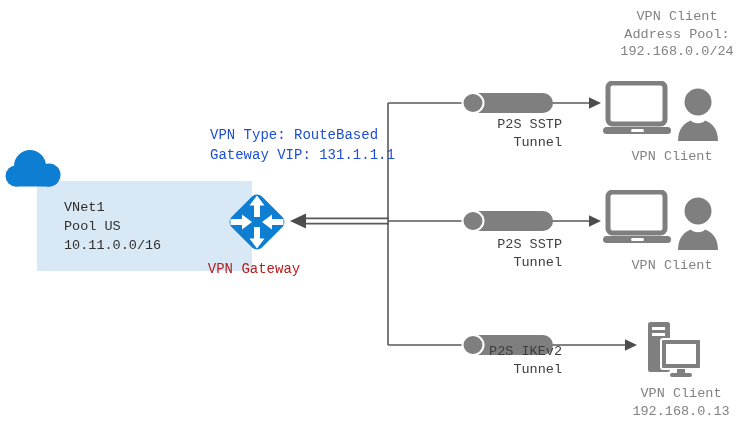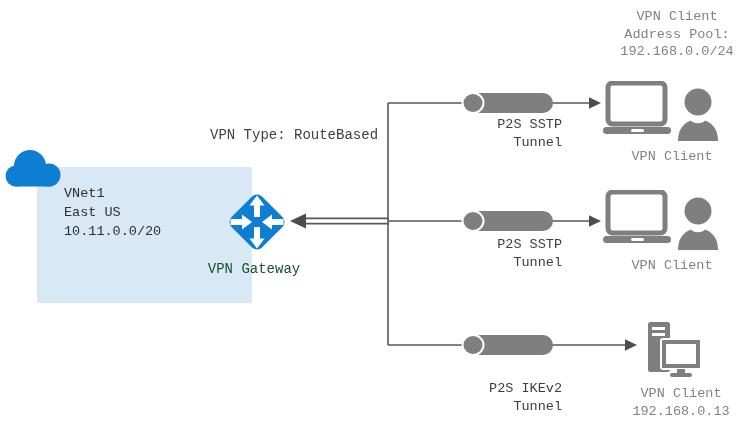--- a/index.html
+++ b/index.html
@@ -6,32 +6,32 @@
   .canvas{
     position:relative;width:740px;height:431px;background:#ffffff;
     font-family:Liberation Mono, monospace;overflow:hidden;
   }
   .abs{position:absolute;}
   .pool-label{
     left:612px;top:8px;width:130px;text-align:center;
     font-size:13.5px;line-height:17.5px;color:#828282;
   }
   .vnet-box{
-    left:37px;top:167px;width:215px;height:136px;background:#d8e8f5;
+    left:37px;top:181px;width:215px;height:90px;background:#d8e8f5;
   }
   .vnet-text{
     position:absolute;left:27px;top:17px;
     font-size:13.5px;line-height:19px;color:#2f2f2f;
   }
   .gw-info{
-    left:210px;top:126px;font-size:14px;line-height:19.5px;color:#404040;
+    left:210px;top:126px;font-size:14px;line-height:19.5px;color:#1d4ed8;
   }
   .gw-label{
     left:198px;top:261px;width:112px;text-align:center;
-    font-size:14px;color:#14532d;
+    font-size:14px;color:#b91c1c;
   }
   .tunnel-label{
     width:110px;text-align:right;
     font-size:13.5px;line-height:17.5px;color:#3d3d3d;
   }
   .client-label{
     width:130px;text-align:center;
     font-size:13.5px;line-height:17.5px;color:#828282;
   }
   .line-block{display:block;}
@@ -74,36 +74,37 @@
 
   <div class="abs pool-label">
     <span class="line-block">VPN Client</span>
     <span class="line-block">Address Pool:</span>
     <span class="line-block">192.168.0.0/24</span>
   </div>
 
   <div class="abs vnet-box">
     <div class="vnet-text">
       <span class="line-block">VNet1</span>
-      <span class="line-block">East US</span>
-      <span class="line-block">10.11.0.0/20</span>
+      <span class="line-block">Pool US</span>
+      <span class="line-block">10.11.0.0/16</span>
     </div>
   </div>
 
   <svg class="abs" style="left:3px;top:145px;" width="66" height="52" viewBox="0 0 66 52">
     <g fill="#0e7ed3">
       <circle cx="27" cy="21" r="16"></circle>
       <circle cx="46" cy="30" r="11.5"></circle>
       <circle cx="13" cy="31" r="10.5"></circle>
       <rect x="12" y="26" width="35" height="15.5"></rect>
     </g>
   </svg>
 
   <div class="abs gw-info">
     <span class="line-block">VPN Type: RouteBased</span>
+    <span class="line-block">Gateway VIP: 131.1.1.1</span>
   </div>
 
   <svg class="abs" style="left:224px;top:189px;" width="66" height="66" viewBox="0 0 66 66">
     <rect x="11.5" y="11.5" width="43" height="43" rx="7" transform="rotate(45 33 33)" fill="#0e7ed3"></rect>
     <g fill="#ffffff">
       <path d="M33 6.5 L40.5 16.5 H36 V28 H30 V16.5 H25.5 Z"></path>
       <path d="M33 59.5 L40.5 49.5 H36 V38 H30 V49.5 H25.5 Z"></path>
       <path d="M28 33 L18 25.5 V30 H6.5 V36 H18 V40.5 Z"></path>
       <path d="M38 33 L48 25.5 V30 H59.5 V36 H48 V40.5 Z"></path>
     </g>
@@ -112,21 +113,21 @@
   <div class="abs gw-label">VPN Gateway</div>
 
   <div class="abs tunnel-label" style="left:452px;top:116px;">
     <span class="line-block">P2S SSTP</span>
     <span class="line-block">Tunnel</span>
   </div>
   <div class="abs tunnel-label" style="left:452px;top:236px;">
     <span class="line-block">P2S SSTP</span>
     <span class="line-block">Tunnel</span>
   </div>
-  <div class="abs tunnel-label" style="left:452px;top:380px;">
+  <div class="abs tunnel-label" style="left:452px;top:343px;">
     <span class="line-block">P2S IKEv2</span>
     <span class="line-block">Tunnel</span>
   </div>
 
   <svg class="abs" style="left:603px;top:81px;" width="122" height="60" viewBox="0 0 122 60">
     <rect x="5" y="2" width="57" height="41" rx="4.5" fill="#ffffff" stroke="#7f7f7f" stroke-width="5"></rect>
     <rect x="0" y="46" width="68" height="7" rx="3.5" fill="#7f7f7f"></rect>
     <rect x="28" y="48" width="13" height="3" rx="1.5" fill="#ffffff"></rect>
     <circle cx="95" cy="21" r="13.5" fill="#7f7f7f"></circle>
     <path d="M75 60 C75 47 82 41.5 88 39.5 C90 43 100 43 102 39.5 C108 41.5 115 47 115 60 Z" fill="#7f7f7f"></path>

